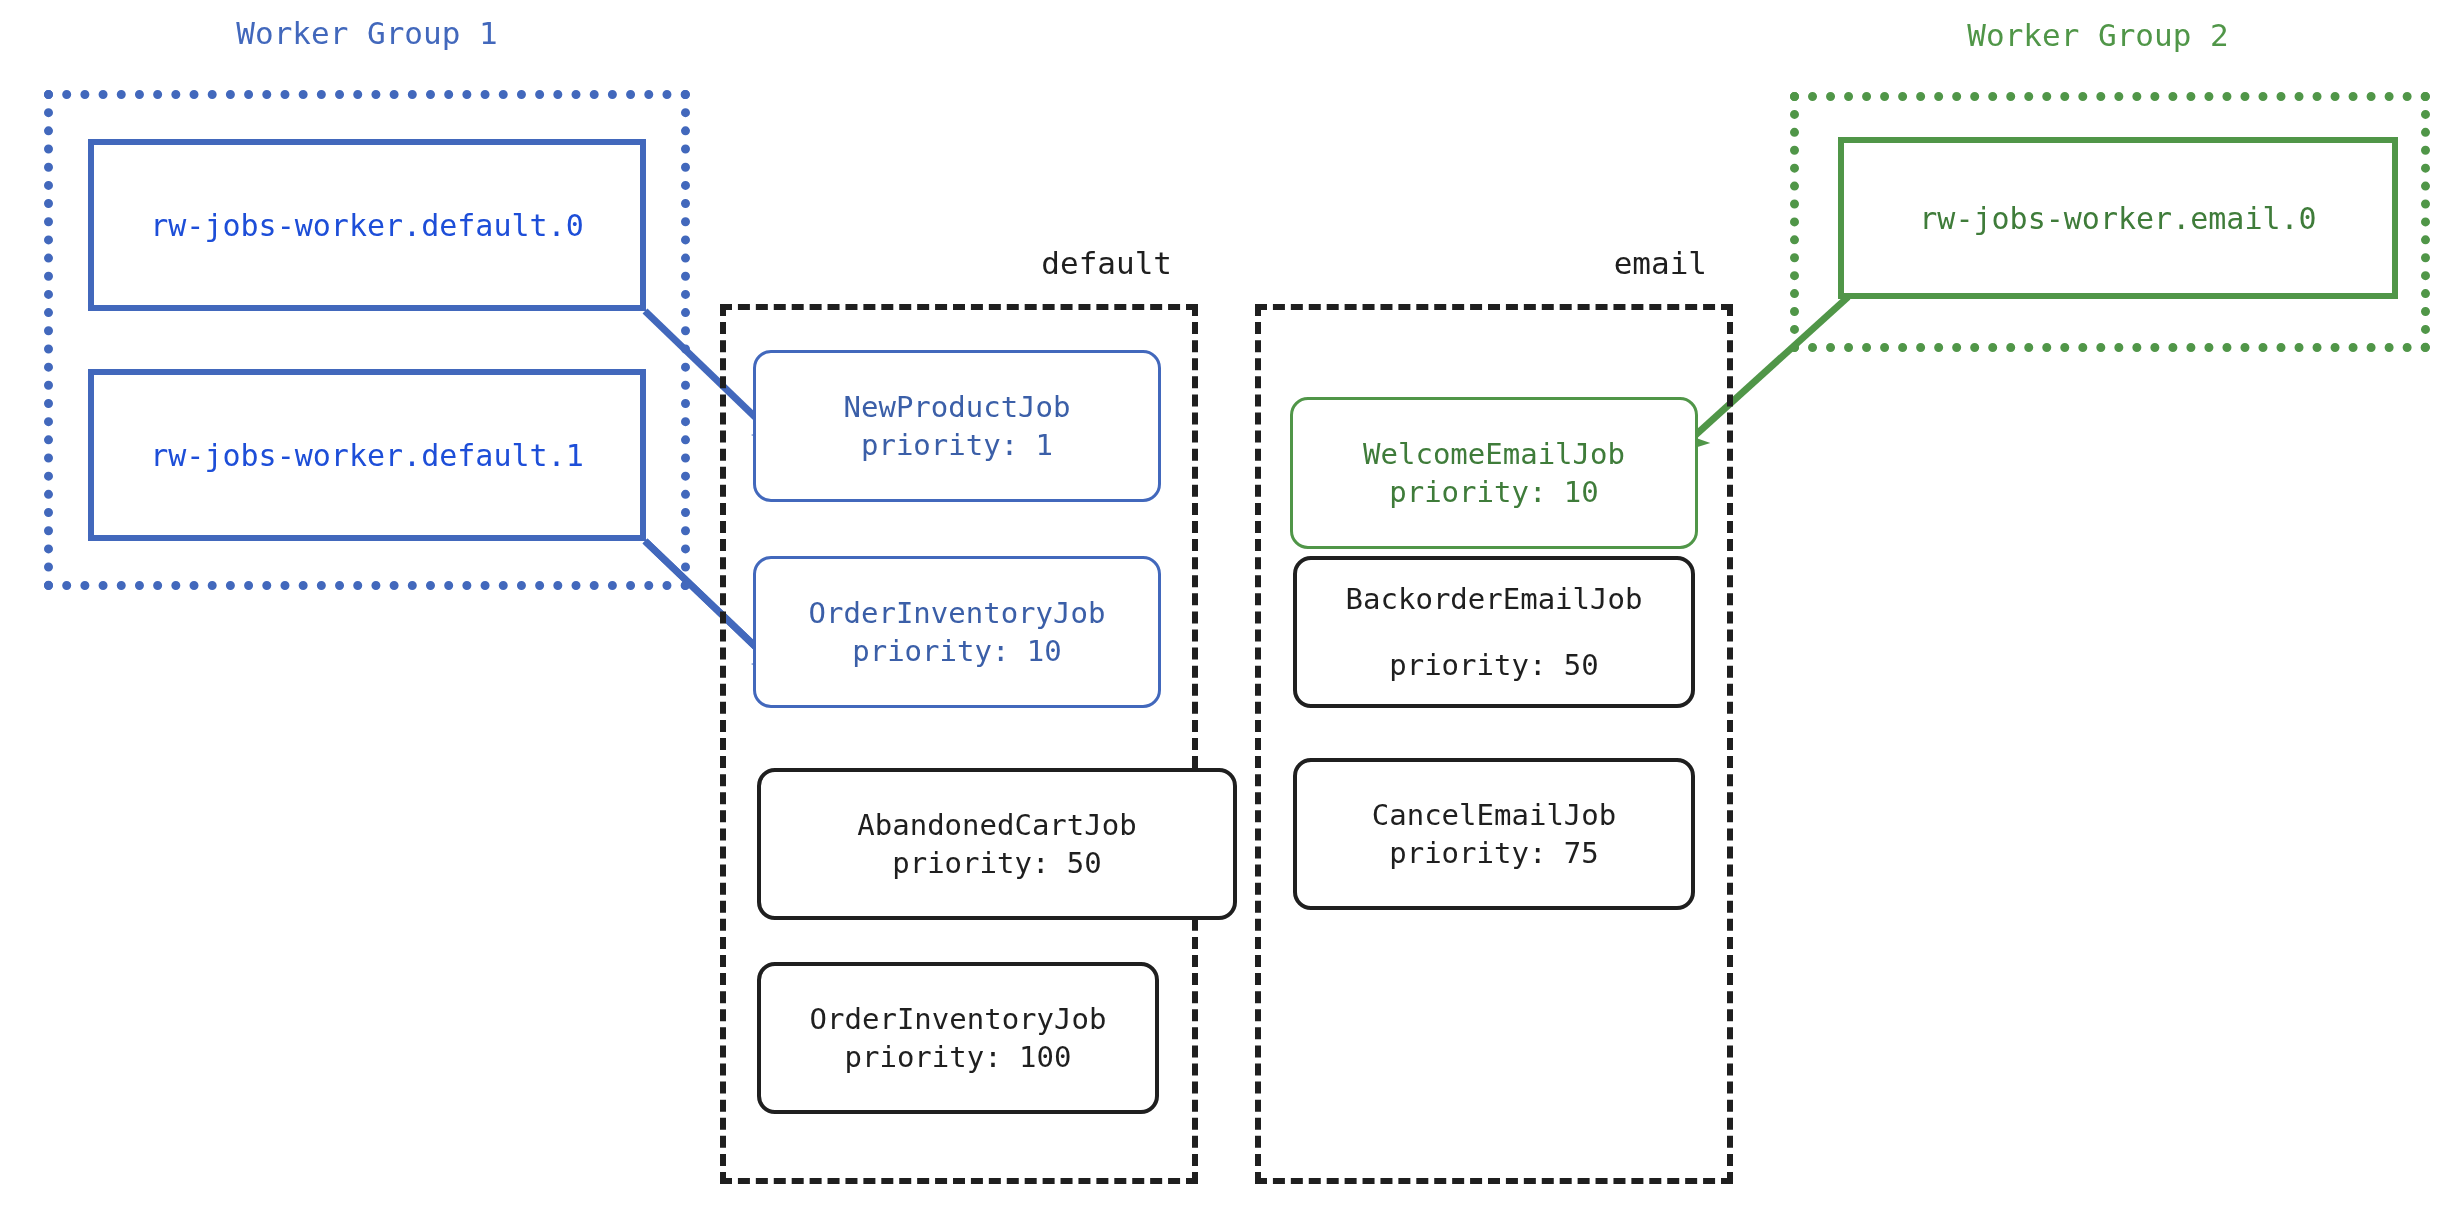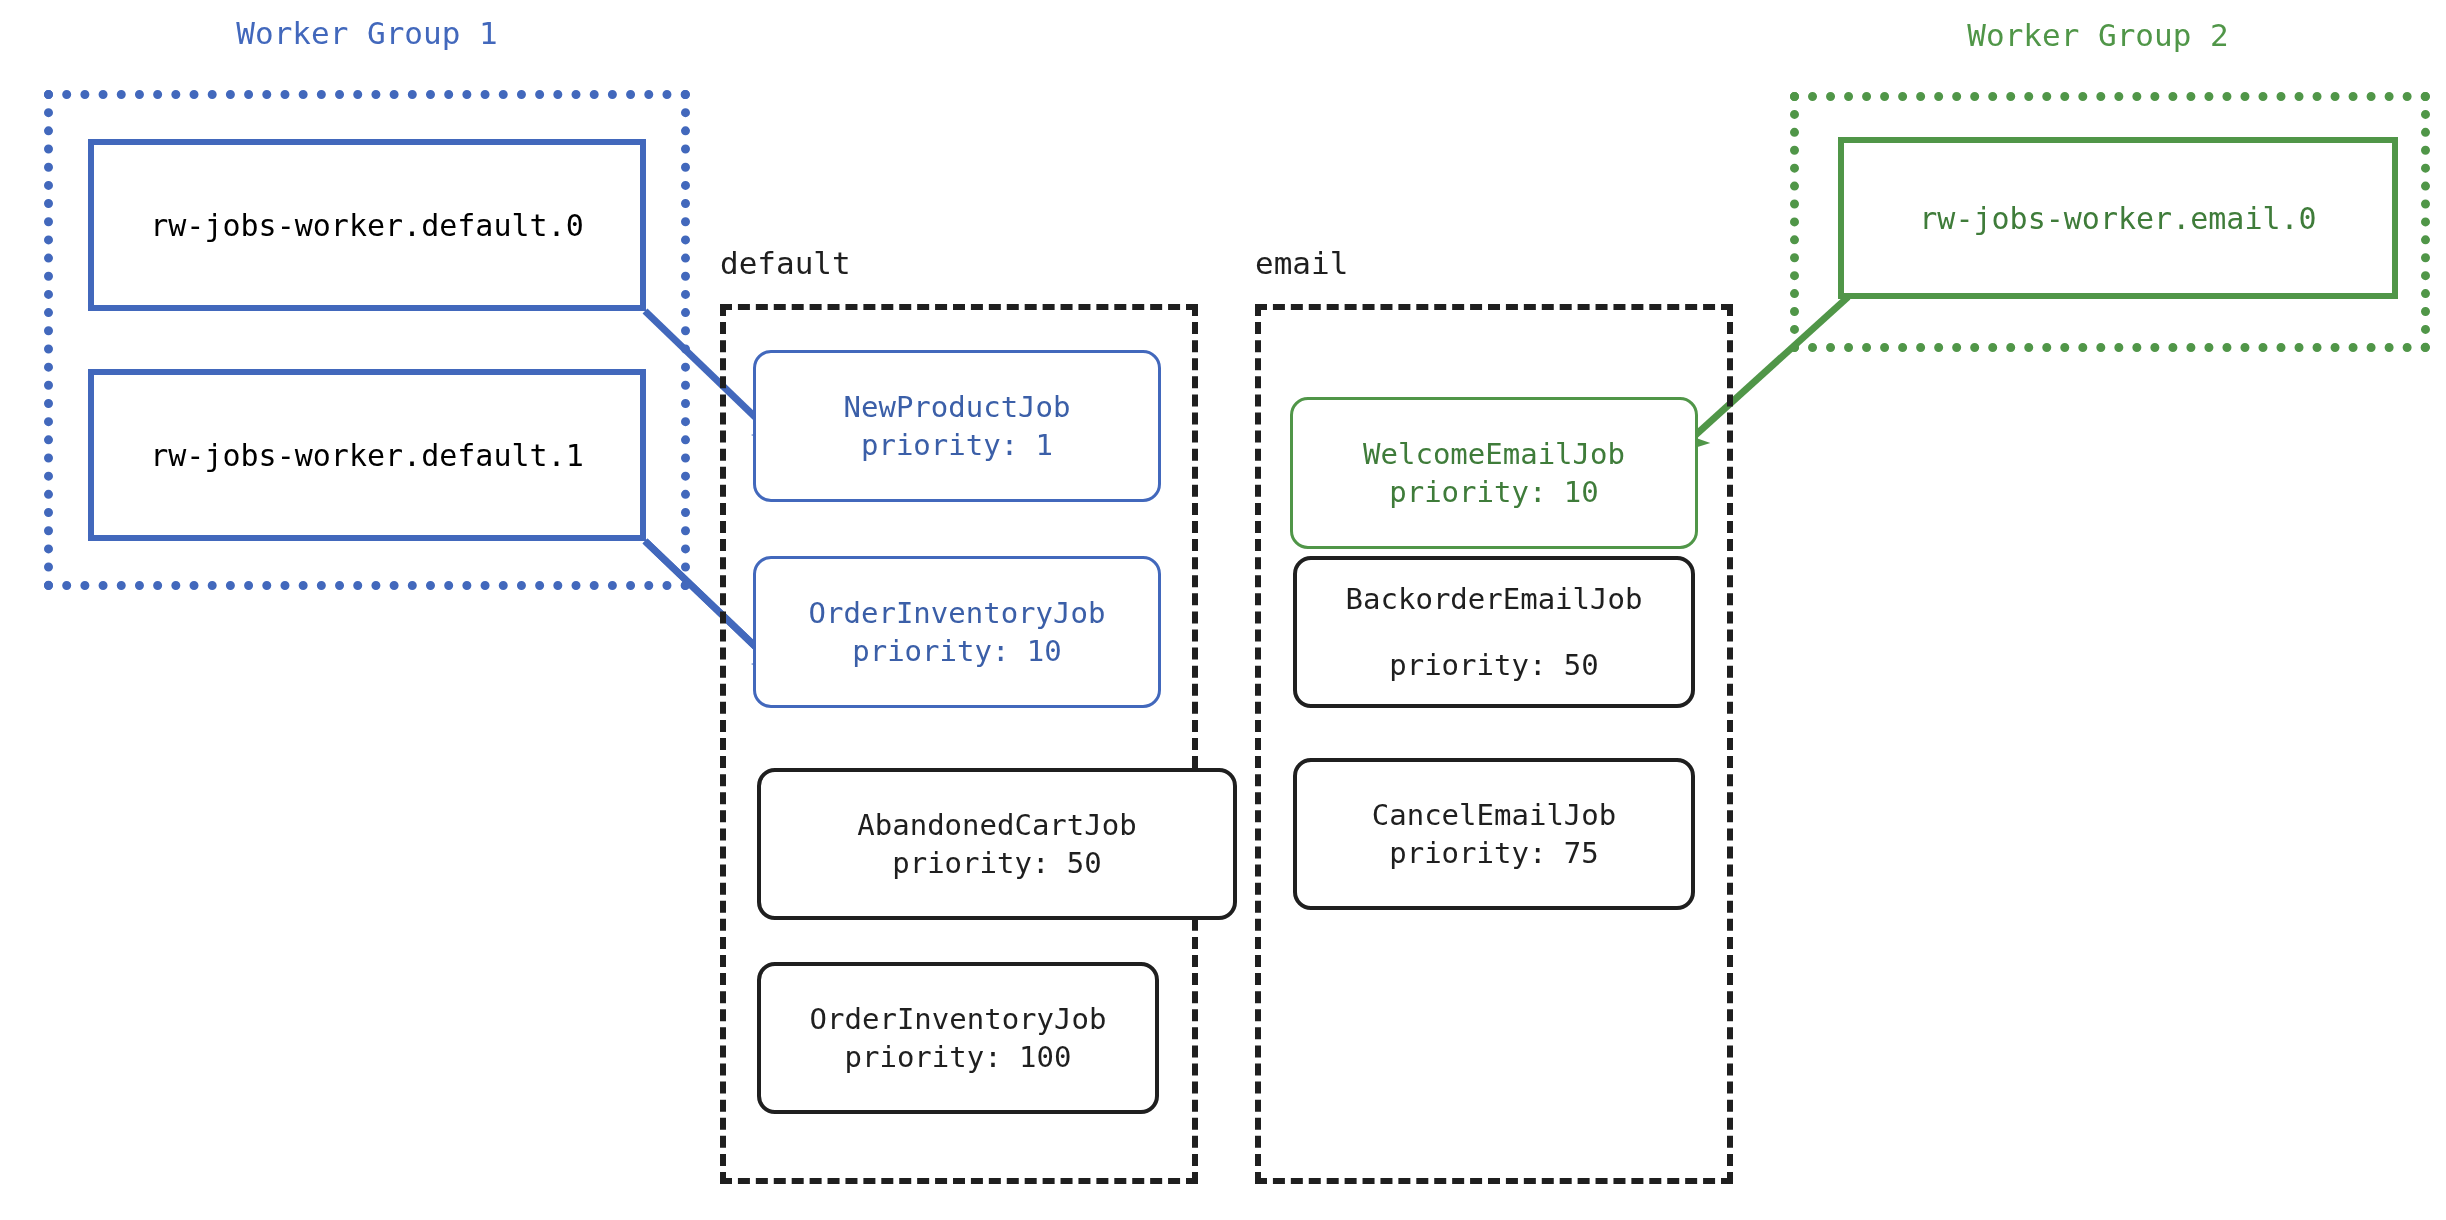--- a/index.html
+++ b/index.html
@@ -49,30 +49,30 @@
     box-sizing: border-box;
     background: #ffffff;
     border-width: 6px;
     border-style: solid;
     display: flex;
     align-items: center;
     justify-content: center;
     font-size: 30px;
     white-space: nowrap;
   }
-  .worker-box.blue  { border-color: #4268BC; color: #000000; }
+  .worker-box.blue  { border-color: #4268BC; color: #1d4ed8; }
   .worker-box.green { border-color: #509648; color: #3F7C3A; }
 
   
   .queue-label {
     position: absolute;
     font-size: 31px;
     color: #1f1f1f;
     white-space: nowrap;
-    text-align: left;
+    text-align: right;
     line-height: 1;
   }
   .queue-box {
     position: absolute;
     box-sizing: border-box;
     background: transparent;
     border: 6px dashed #1f1f1f;
   }
 
   

